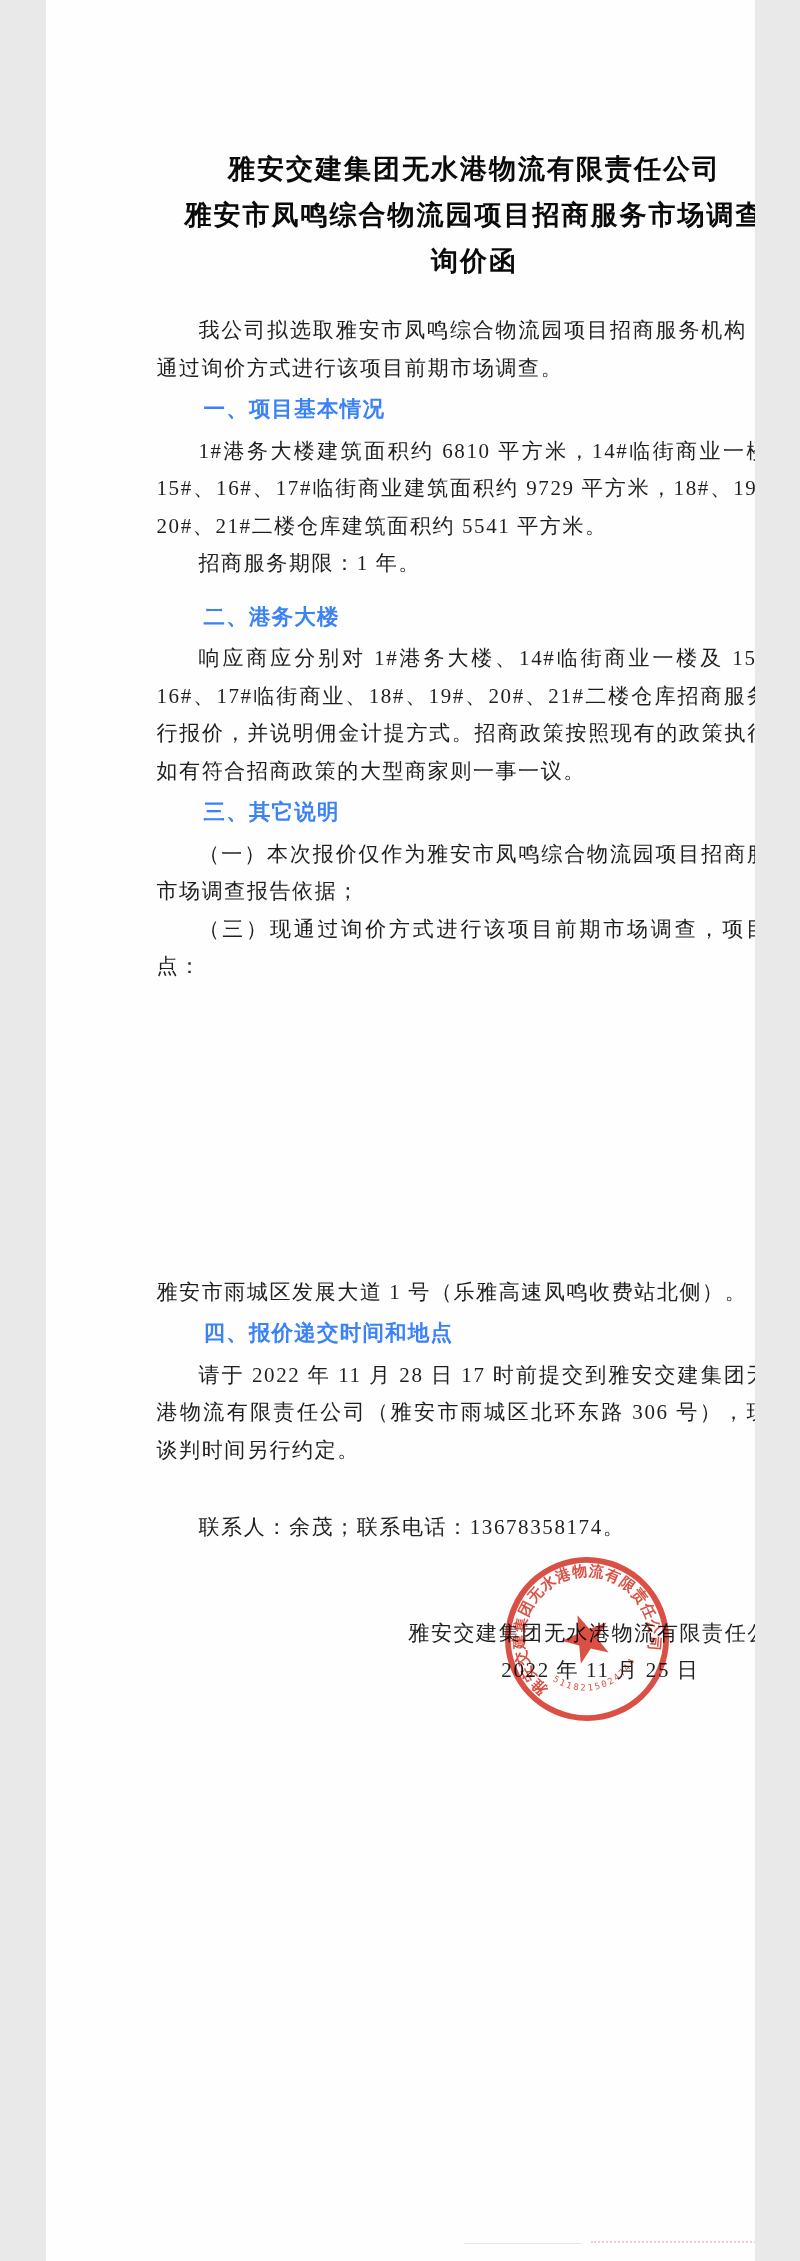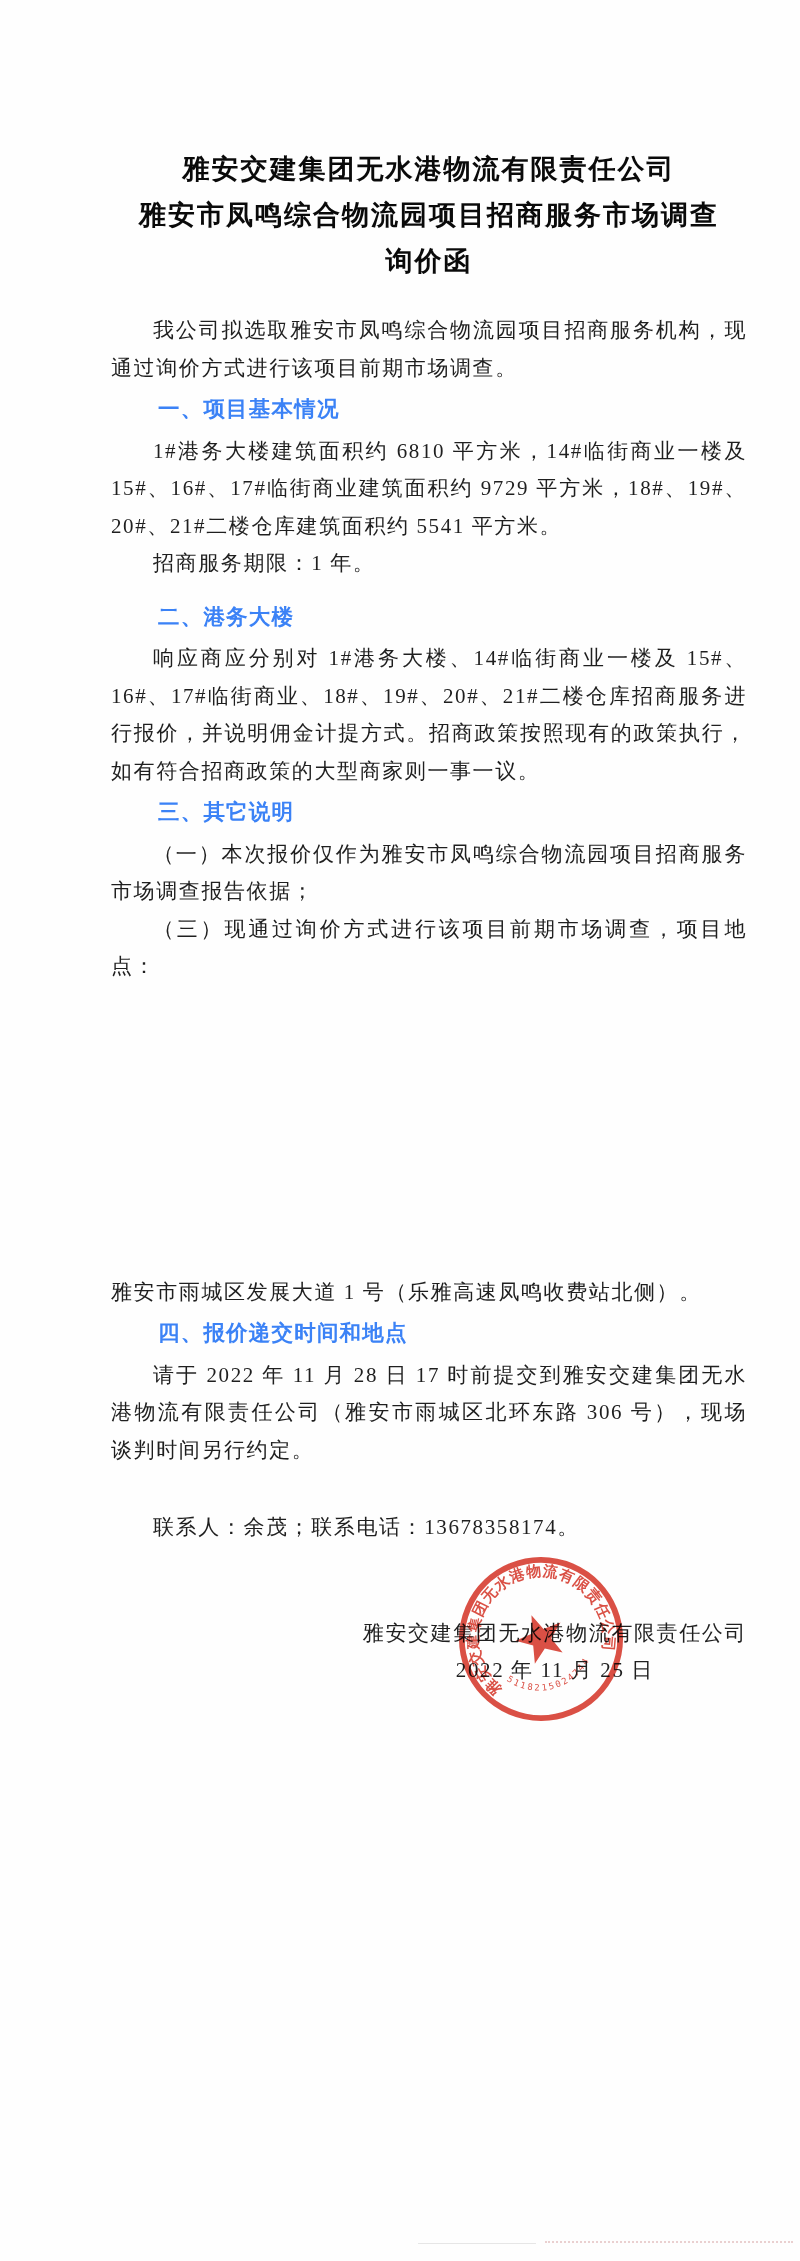--- a/index.html
+++ b/index.html
@@ -2,21 +2,21 @@
 <html><head>
 <meta charset="utf-8">
 <style>
   html, body {
     margin: 0;
     padding: 0;
     background: #e9e9e9;
   }
   .page {
     position: relative;
-    width: 800px;
+    width: 709px;
     height: 2261px;
     margin: 0 auto;
     background: #fefefe;
     overflow: hidden;
     font-family: "Liberation Serif", "DejaVu Serif", serif;
     color: #1f1f1f;
   }
   .content {
     margin-left: 111px;
     width: 636px;

